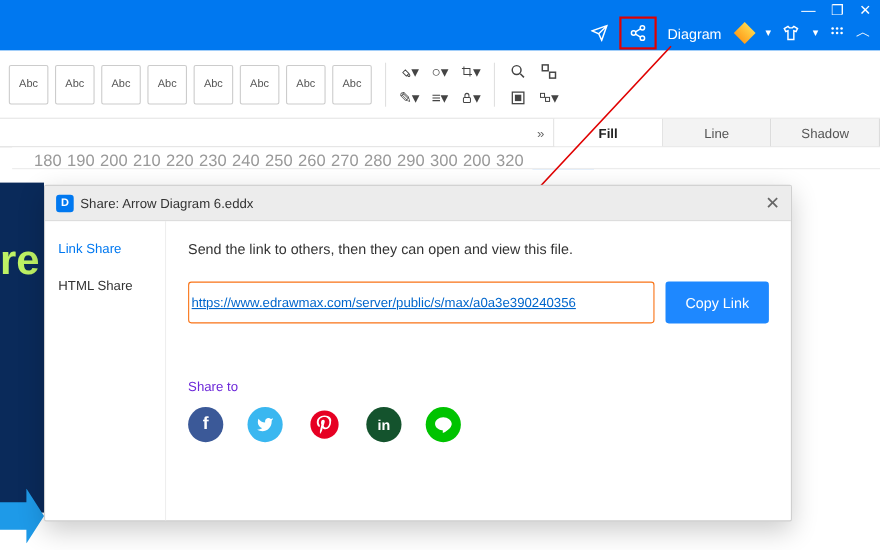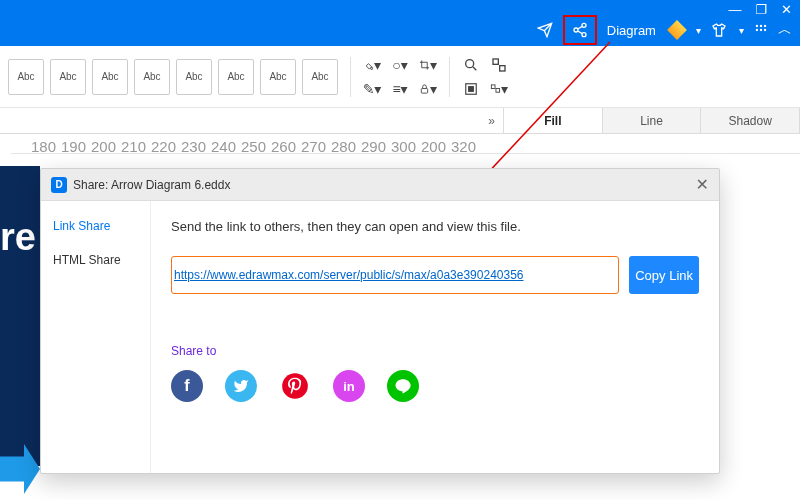--- a/index.html
+++ b/index.html
@@ -22,42 +22,42 @@
   .tabs { height: 26px; display: flex; align-items: stretch; border-bottom: 1px solid #dcdcdc; }
   .tabs .expand { width: 24px; display: flex; align-items: center; justify-content: center; font-size: 12px; color: #666; border-right: 1px solid #dcdcdc; cursor: pointer; margin-left: 480px; }
   .tab { flex: 1; display: flex; align-items: center; justify-content: center; font-size: 12px; color: #555; cursor: pointer; border-right: 1px solid #dcdcdc; }
   .tab.active { font-weight: 700; color: #222; background: #fff; }
   .tab:not(.active) { background: #f3f3f3; }
   .ruler { height: 20px; background: #fff; border-bottom: 1px solid #e5e5e5; position: relative; font-size: 15px; color: #999; margin-left: 11px; }
   .ruler span { position: absolute; top: 4px; }
   .blue-strip { position: absolute; top: 154px; left: 484px; width: 56px; height: 10px; background: #0078f0; }
   .canvas { position: absolute; left: 0; top: 154px; bottom: 0; right: 0; background: #fff; }
   .partial-blue { position: absolute; left: 0; top: 12px; width: 40px; height: 300px; background: #0a2a5a; }
-  .re-text { position: absolute; left: 0; top: 50px; color: #ffffff; font-size: 38px; font-weight: 700; }
+  .re-text { position: absolute; left: 0; top: 50px; color: #bef264; font-size: 38px; font-weight: 700; }
   .big-arrow { position: absolute; left: 0; top: 290px; width: 40px; height: 50px; background: #1e9ae8; clip-path: polygon(0 25%, 60% 25%, 60% 0, 100% 50%, 60% 100%, 60% 75%, 0 75%); }
   .dialog { position: absolute; left: 40px; top: 168px; width: 680px; height: 306px; background: #fff; border: 1px solid #d0d0d0; box-shadow: 0 8px 24px rgba(0,0,0,0.2); border-radius: 2px; display: flex; flex-direction: column; }
   .dlg-title { height: 32px; background: #ececec; display: flex; align-items: center; padding: 0 10px; font-size: 12px; color: #333; border-bottom: 1px solid #ddd; }
   .dlg-title .logo-d { width: 16px; height: 16px; background: #0078f0; border-radius: 3px; margin-right: 6px; display: flex; align-items: center; justify-content: center; color:#fff; font-size:10px; font-weight:700;}
   .dlg-close { margin-left: auto; color: #666; cursor: pointer; font-size: 16px; }
   .dlg-body { flex: 1; display: flex; }
   .dlg-side { width: 110px; border-right: 1px solid #eee; padding: 18px 12px; font-size: 12px; }
   .dlg-side div { margin-bottom: 20px; cursor: pointer; color: #333; }
   .dlg-side div.active { color: #0078f0; }
   .dlg-main { flex: 1; padding: 18px 20px; font-size: 13px; color: #333; }
   .link-row { display: flex; gap: 10px; margin-top: 22px; }
   .link-box { flex: 1; height: 38px; border: 1px solid #f97316; border-radius: 3px; display: flex; align-items: center; padding: 0 2px; }
   .link-box a { color: #0066cc; text-decoration: underline; font-size: 12px; white-space: nowrap; overflow: hidden; }
-  .copy-btn { height: 38px; padding: 0 6px; background: #1e88ff; color: #fff; border: none; border-radius: 3px; font-size: 13px; cursor: pointer; }
+  .copy-btn { height: 38px; padding: 0 18px; background: #1e88ff; color: #fff; border: none; border-radius: 3px; font-size: 13px; cursor: pointer; }
   .share-to { margin-top: 50px; font-size: 12px; color: #6d28d9; }
   .social-row { display: flex; gap: 22px; margin-top: 12px; }
   .social { width: 32px; height: 32px; border-radius: 50%; display: flex; align-items: center; justify-content: center; color: #fff; font-size: 16px; font-weight: 700; cursor: pointer; }
   .fb { background: #3b5998; }
   .tw { background: #3ab7f0; }
   .pin { background: #fff; color: #e60023; border: 0; font-size: 26px; }
-  .li { background: #d946ef; font-size: 13px; }
+  .li { background: #14532d; font-size: 13px; }
   .line { background: #00c300; }
   .arrow-annot { position: absolute; pointer-events: none; }
 </style>
 </head>
 <body>
 
 <div class="titlebar">
   <div class="win-controls">
     <span>—</span>
     <span>❐</span>

